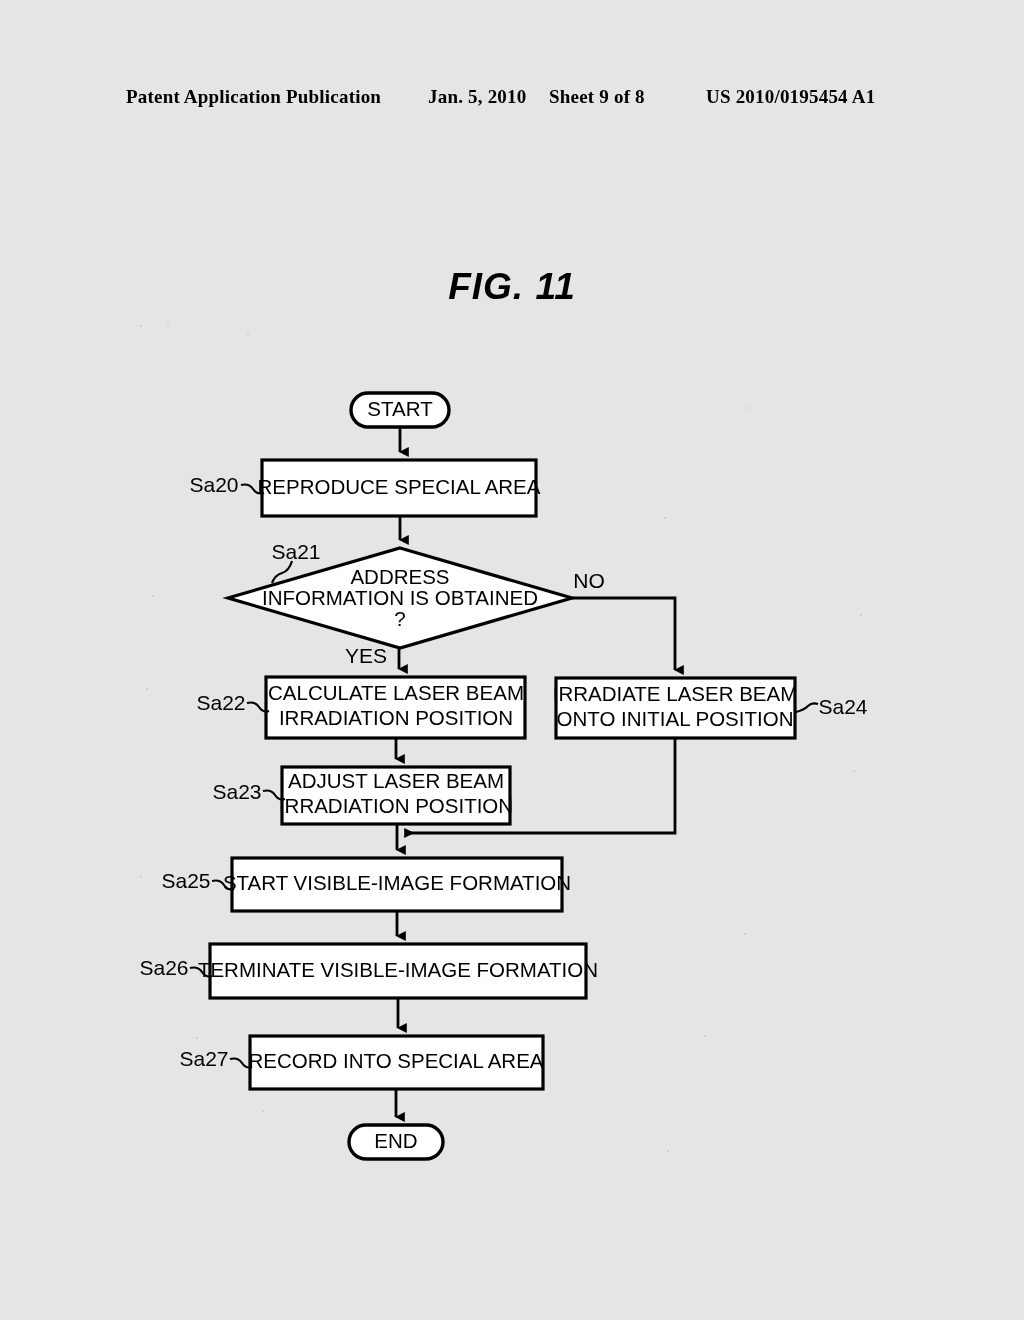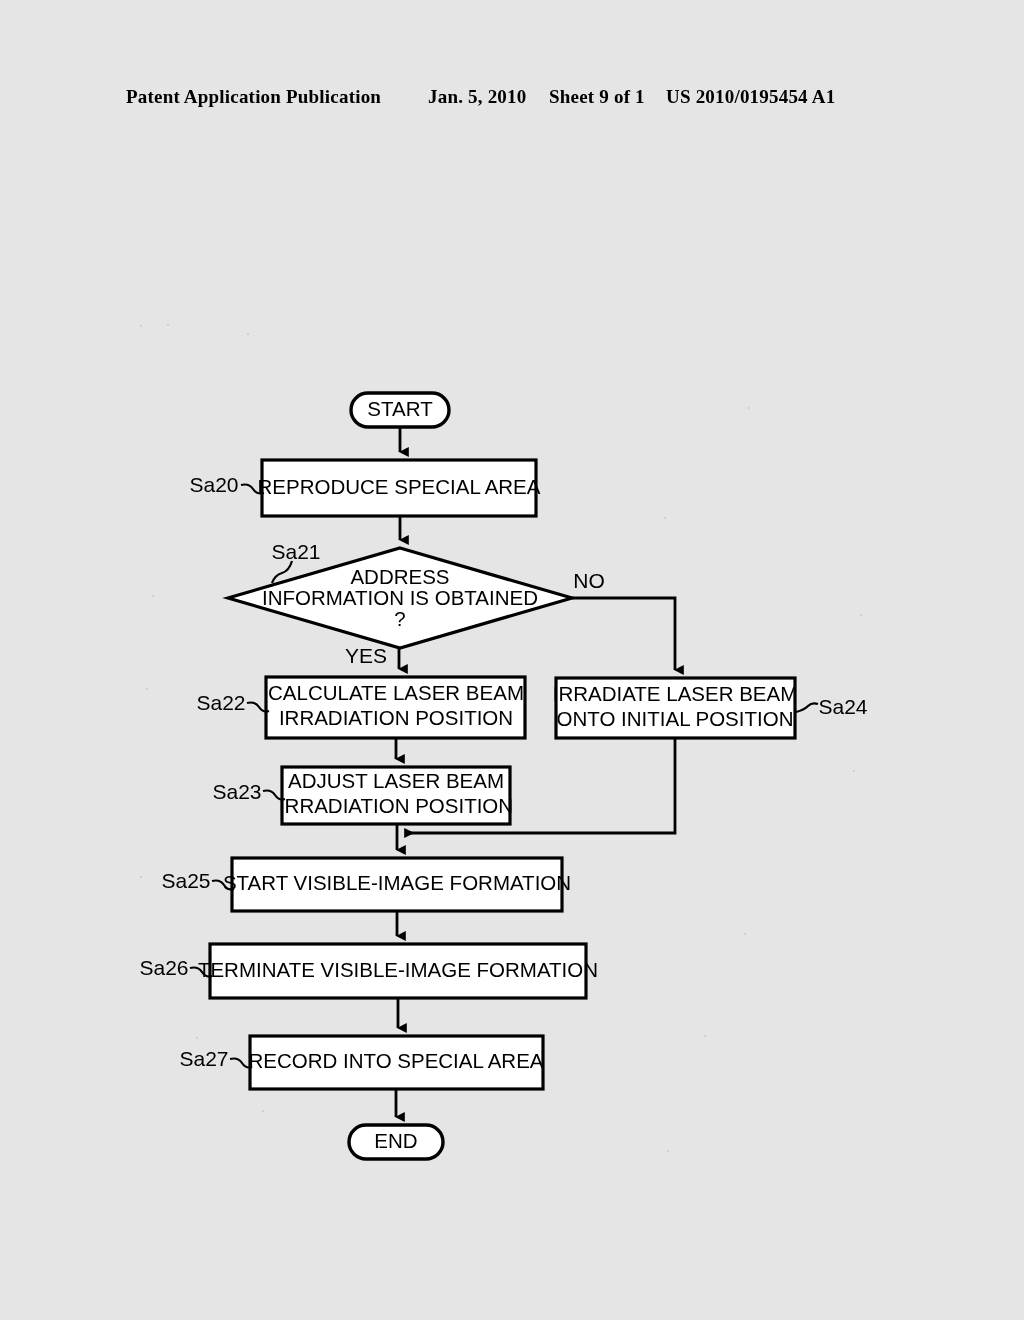--- a/index.html
+++ b/index.html
@@ -33,21 +33,21 @@
     align-items: baseline;
     font-family: "Liberation Serif", serif;
     font-weight: bold;
     font-size: 19px;
     letter-spacing: 0.2px;
     white-space: nowrap;
   }
   .pub-header .h-pub   { position: absolute; left: 126px; }
   .pub-header .h-date  { position: absolute; left: 428px; }
   .pub-header .h-sheet { position: absolute; left: 549px; }
-  .pub-header .h-num   { position: absolute; left: 666px; }
+  .pub-header .h-num   { position: absolute; left: 706px; }
 
   
   .fig-title {
     position: absolute;
     top: 266px;
     left: 0;
     width: 1024px;
     text-align: center;
     font-family: "Liberation Sans", sans-serif;
     font-style: italic;
@@ -123,24 +123,25 @@
   }
 </style>
 </head>
 <body>
 
 <div class="page">
 
   <div class="pub-header">
     <span class="h-pub">Patent Application Publication</span>
     <span class="h-date">Jan. 5, 2010</span>
-    <span class="h-sheet">Sheet 9 of 1</span>
+    <span class="h-sheet">Sheet 9 of 8</span>
     <span class="h-num">US 2010/0195454 A1</span>
   </div>
 
+  <div class="fig-title">FIG. 11</div>
 
   <div class="chart-wrap">
     <svg class="flow" viewBox="0 0 1024 1320">
       <defs>
         <marker id="arrowDown" markerWidth="11" markerHeight="11" refX="5.5" refY="9.2" orient="auto" markerUnits="userSpaceOnUse">
           <path d="M 0.6 0.4 L 5.5 10.2 L 10.4 0.4 Z" fill="#000000"></path>
         </marker>
         <marker id="arrowLeft" markerWidth="12" markerHeight="11" refX="10.4" refY="5.5" orient="auto" markerUnits="userSpaceOnUse">
           <path d="M 11.2 0.6 L 1.0 5.5 L 11.2 10.4 Z" fill="#000000"></path>
         </marker>

